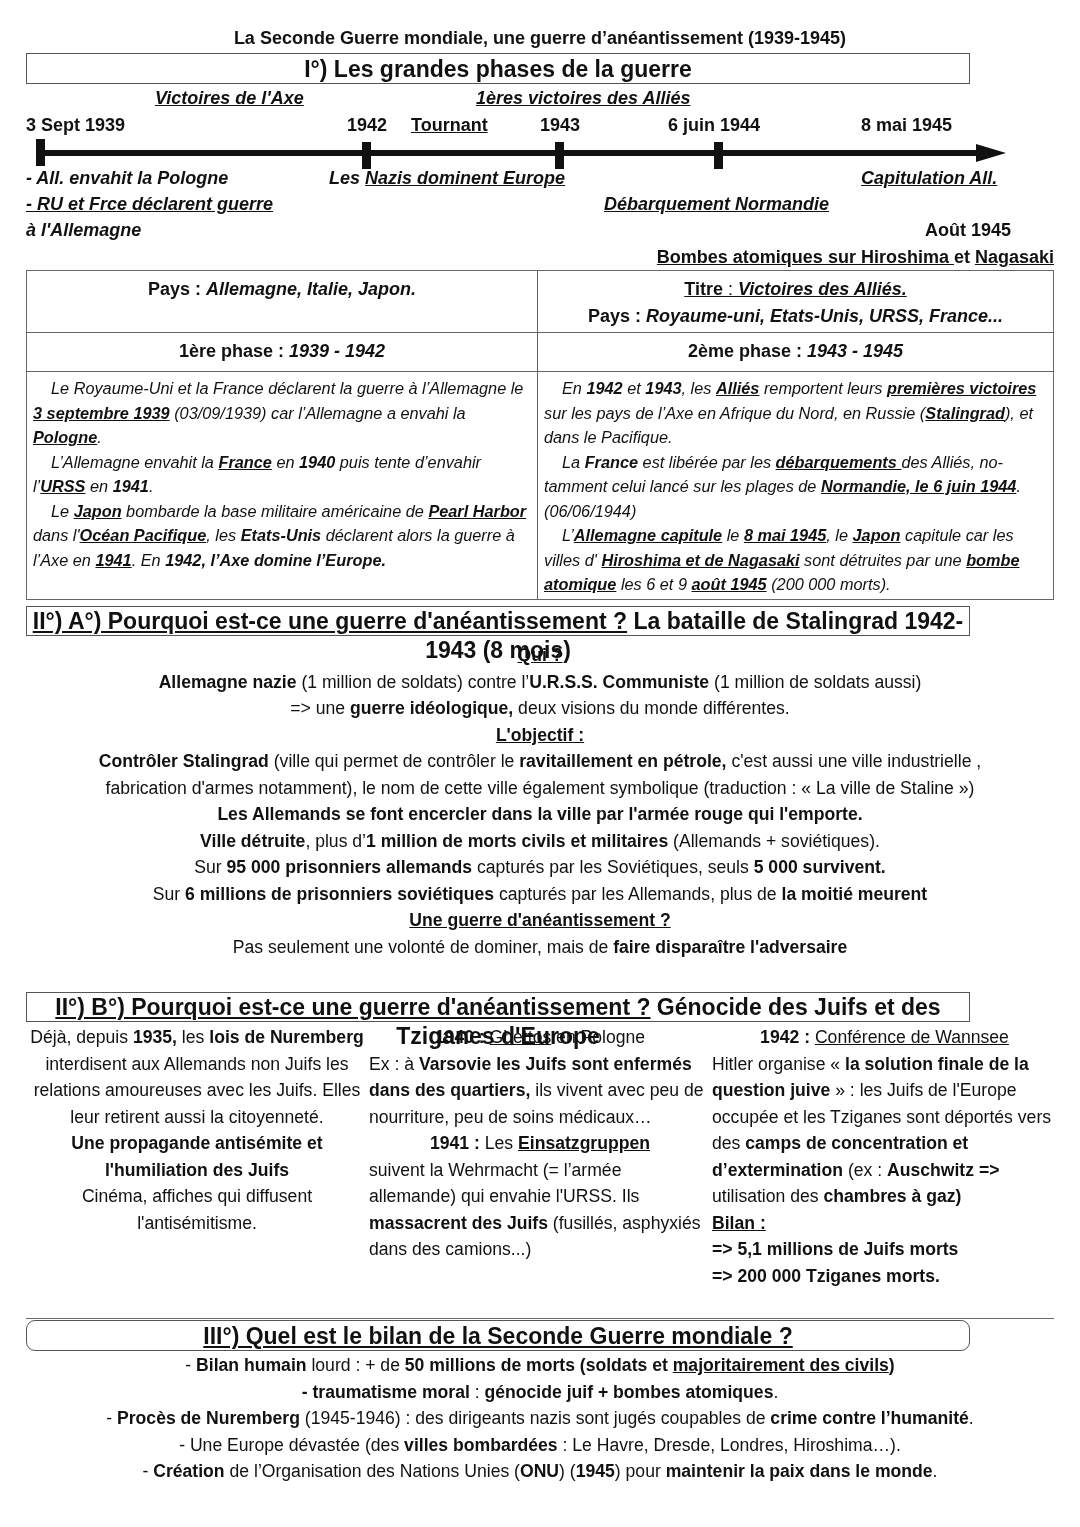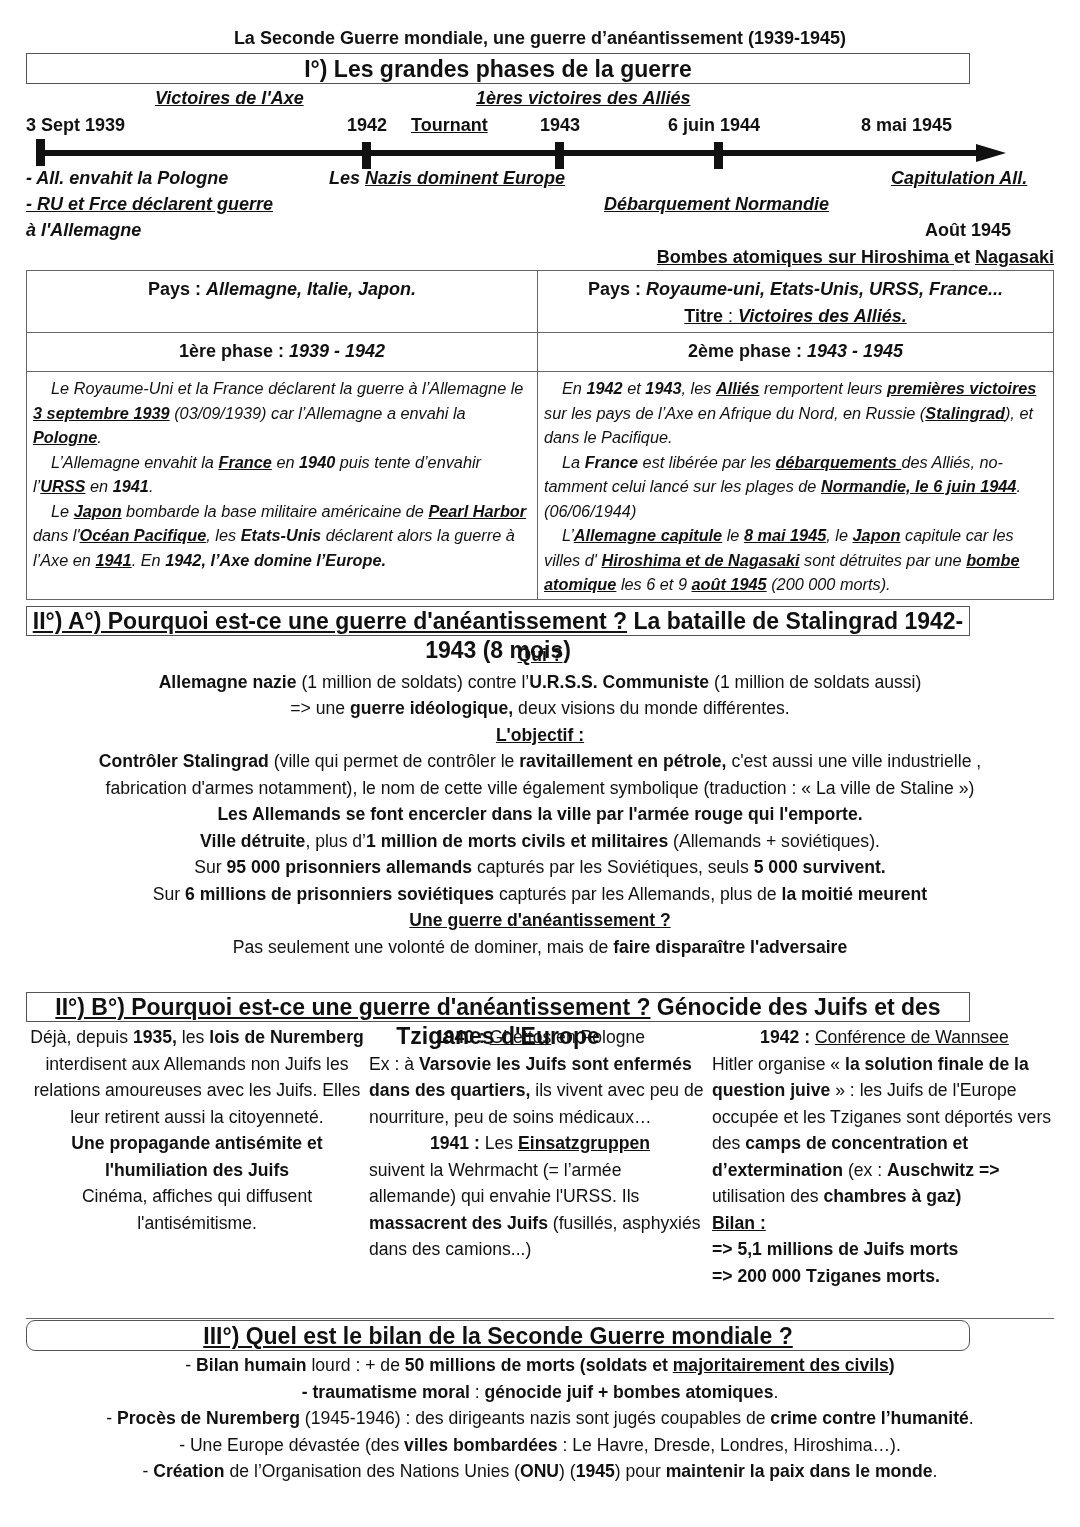--- a/index.html
+++ b/index.html
@@ -67,43 +67,43 @@
   <line x1="10" y1="17" x2="948" y2="17" stroke="#111" stroke-width="6"></line>
   <polygon points="946,8 976,17 946,26" fill="#111"></polygon>
   <rect x="6" y="3" width="9" height="27" fill="#111"></rect>
   <rect x="332" y="6" width="9" height="27" fill="#111"></rect>
   <rect x="525" y="6" width="9" height="27" fill="#111"></rect>
   <rect x="684" y="6" width="9" height="27" fill="#111"></rect>
 </svg>
 
 <div class="abs tl i" style="top:168px;left:26px;">- All. envahit la Pologne</div>
 <div class="abs tl i" style="top:168px;left:297px;margin-left:32px;"><span>Les </span><span class="u">Nazis dominent Europe</span></div>
-<div class="abs tl i u" style="top:168px;left:891px;">Capitulation All.</div>
+<div class="abs tl i u" style="top:168px;left:861px;">Capitulation All.</div>
 <div class="abs tl i u" style="top:194px;left:26px;">- RU et Frce déclarent guerre</div>
 <div class="abs tl i u" style="top:194px;left:604px;">Débarquement Normandie</div>
 <div class="abs tl i" style="top:220px;left:26px;">à l'Allemagne</div>
 <div class="abs tl" style="top:220px;left:925px;">Août 1945</div>
 <div class="abs tl" style="top:247px;right:26px;"><span class="u">Bombes atomiques sur Hiroshima </span><span>et </span><span class="u">Nagasaki</span></div>
 
 <div id="phase-table" class="abs">
   <div id="col-left" class="col">
     <div class="cell-head">
       <div class="b"><span>Pays : </span><span class="i">Allemagne, Italie, Japon.</span></div>
     </div>
     <div class="cell-phase"><span>1ère phase : </span><span class="i">1939 - 1942</span></div>
     <div class="cell-body">
       <p><span>Le Royaume-Uni et la France déclarent la guerre à l’Alle­magne le </span><span class="b u">3 septembre 1939</span><span> (03/09/1939) car l’Allemagne a envahi la </span><span class="b u">Pologne</span><span>.</span></p>
       <p><span>L’Allemagne envahit la </span><span class="b u">France</span><span> en </span><span class="b">1940</span><span> puis tente d’envahir l’</span><span class="b u">URSS</span><span> en </span><span class="b">1941</span><span>.</span></p>
       <p><span>Le </span><span class="b u">Japon</span><span> bombarde la base militaire américaine de </span><span class="b u">Pearl Harbor</span><span> dans l'</span><span class="b u">Océan Pacifique</span><span>, les </span><span class="b">Etats-Unis</span><span> déclarent alors la guerre à l’Axe en </span><span class="b u">1941</span><span>. En </span><span class="b">1942, l’Axe domine l’Europe.</span></p>
     </div>
   </div>
   <div id="col-right" class="col">
     <div class="cell-head">
+      <div class="b u"><span>Titre</span><span style="font-weight:normal"> : </span><span class="i">Victoires des Alliés.</span></div>
       <div class="b"><span>Pays : </span><span class="i">Royaume-uni, Etats-Unis, URSS, France...</span></div>
-      <div class="b u"><span>Titre</span><span style="font-weight:normal"> : </span><span class="i">Victoires des Alliés.</span></div>
     </div>
     <div class="cell-phase"><span>2ème phase : </span><span class="i">1943 - 1945</span></div>
     <div class="cell-body">
       <p><span>En </span><span class="b">1942</span><span> et </span><span class="b">1943</span><span>, les </span><span class="b u">Alliés</span><span> remportent leurs </span><span class="b u">premières vic­toires</span><span> sur les pays de l’Axe en Afrique du Nord, en Russie (</span><span class="b u">Sta­lingrad</span><span>), et dans le Pacifique.</span></p>
       <p><span>La </span><span class="b">France</span><span> est libérée par les </span><span class="b u">débarquements </span><span>des Alliés, no­tamment celui lancé sur les plages de </span><span class="b u">Normandie, le 6 juin 1944</span><span>. (06/06/1944)</span></p>
       <p><span>L’</span><span class="b u">Allemagne capitule</span><span> le </span><span class="b u">8 mai 1945</span><span>, le </span><span class="b u">Japon</span><span> capitule car les villes d' </span><span class="b u">Hiroshima  et de Nagasaki</span><span> sont détruites par une </span><span class="b u">bombe atomique</span><span> les 6 et 9 </span><span class="b u">août 1945</span><span> (200 000 morts).</span></p>
     </div>
   </div>
 </div>
 

